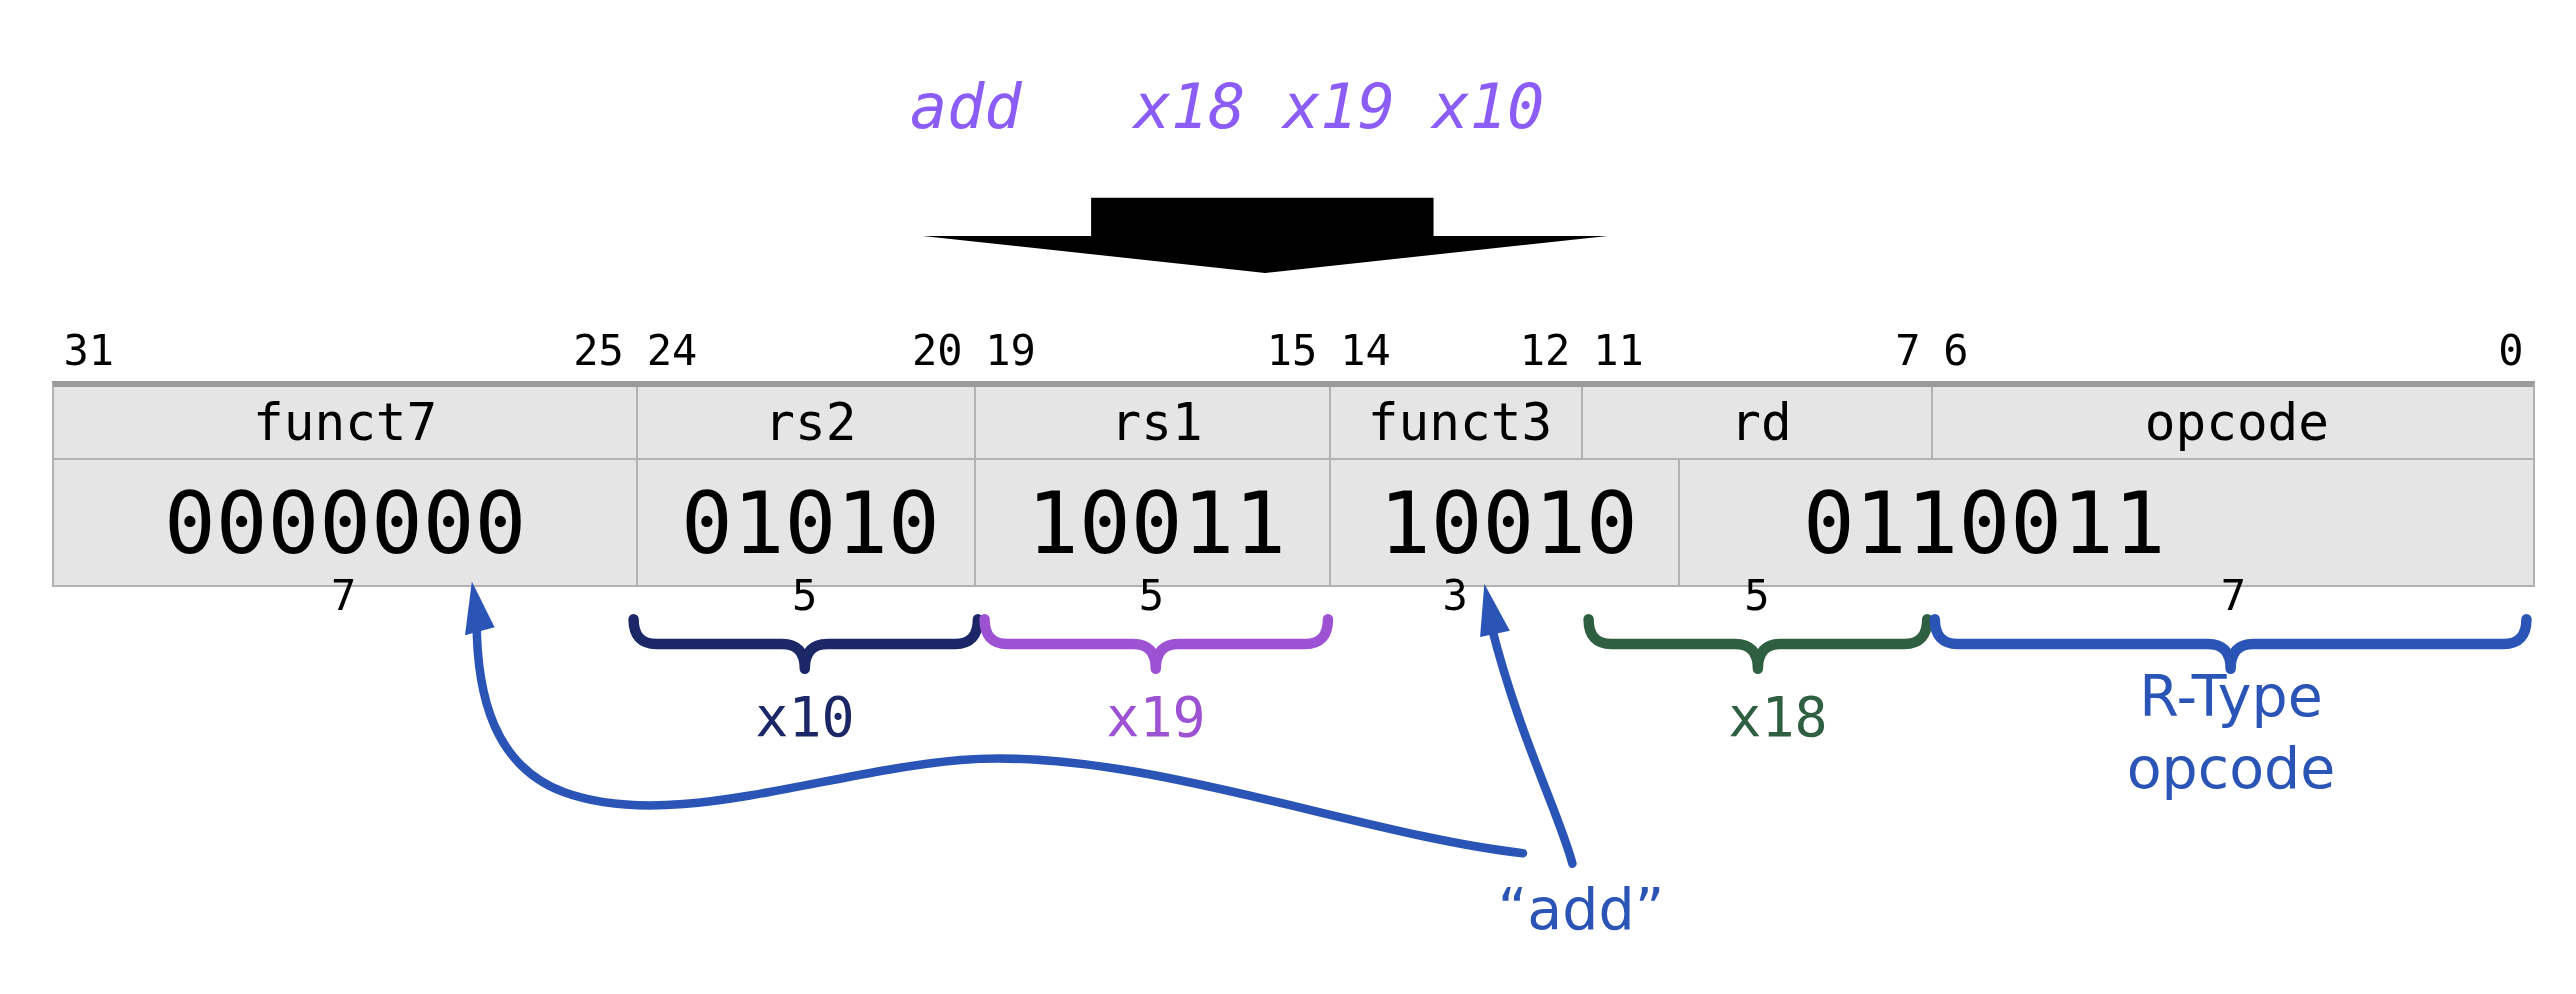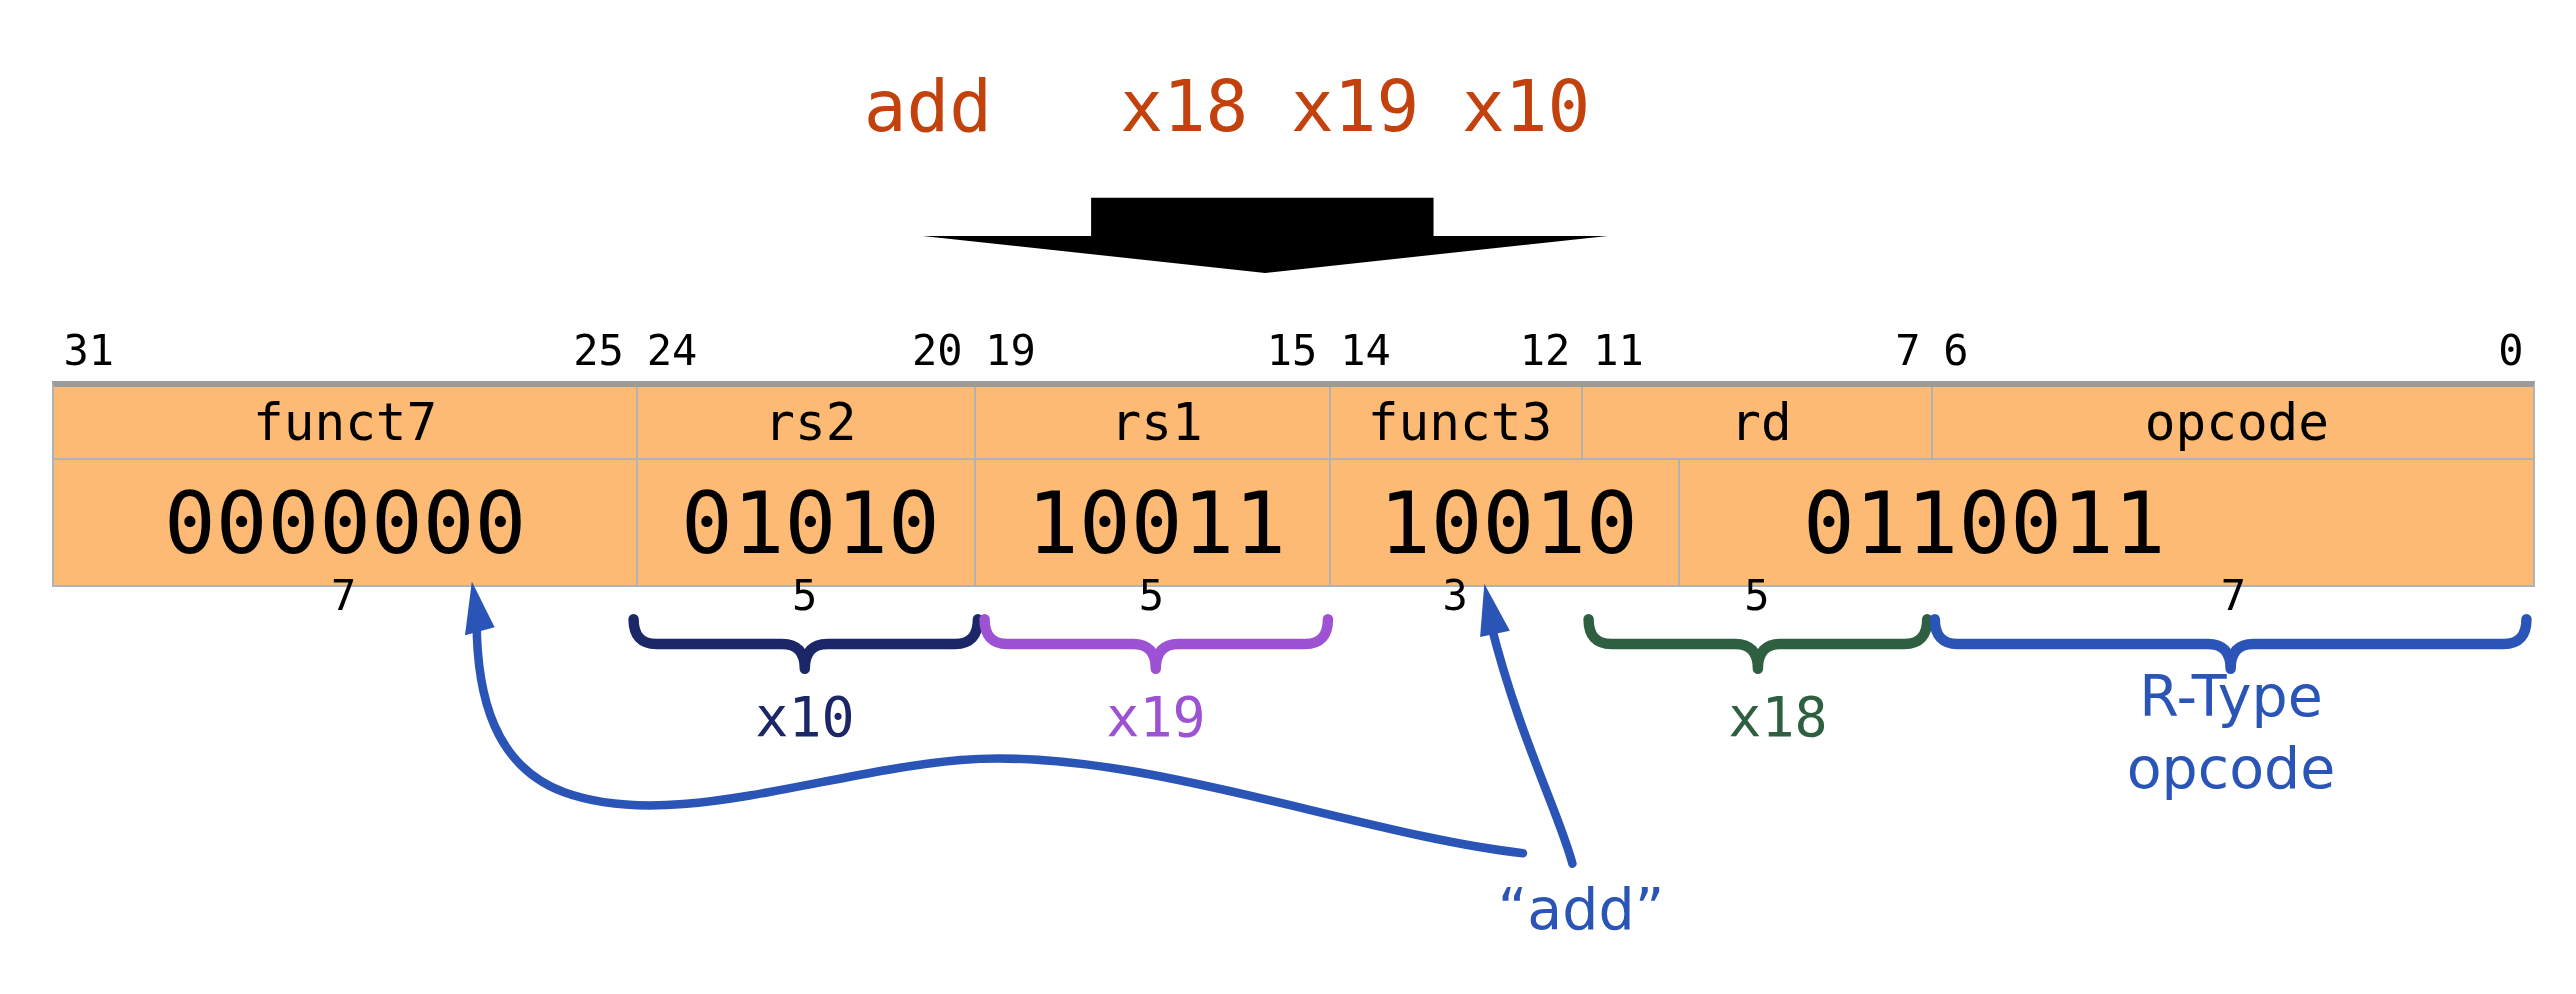--- a/index.html
+++ b/index.html
@@ -11,23 +11,24 @@
     font-family:"DejaVu Sans", sans-serif;
     color:#000;
   }
   .mono{font-family:"DejaVu Sans Mono", monospace;}
   .sans{font-family:"DejaVu Sans", sans-serif;}
 
   
   .title{
     position:absolute;top:59px;left:0;width:2454px;
     text-align:center;
-    font-size:71px;line-height:95px;
+    font-size:62px;line-height:95px;
     white-space:pre;
-    color:#c2410c;
+    color:#8b5cf6;
+    font-style:italic;
   }
 
   
   .overlay{position:absolute;left:0;top:0;width:2576px;height:994px;pointer-events:none;z-index:3;}
   .stroke-navy{stroke:var(--navy,#1b2766);}
   .stroke-purple{stroke:var(--purple,#9d52d4);}
   .stroke-green{stroke:var(--green,#2f5f41);}
   .stroke-blue{stroke:var(--blue,#2a55b7);}
   .fill-blue{fill:var(--blue,#2a55b7);}
   .brace{fill:none;stroke-width:11;stroke-linecap:round;stroke-linejoin:round;}
@@ -47,21 +48,21 @@
   .c3{width:10.19%;}
   .c4{width:14.10%;}
   .c5{width:24.29%;}
 
   
   .table{
     position:absolute;left:52px;top:381px;width:2483px;
     box-sizing:border-box;
     border:2.9px solid var(--border,#b2b2b2);
     border-top:6.7px solid var(--border_top,#9b9b9b);
-    background:#fdba74;
+    background:#e5e5e5;
   }
   .trow{display:flex;width:100%;}
   .trow.head{height:71px;border-bottom:2.9px solid var(--border,#b2b2b2);}
   .trow.vals{height:125px;}
   .cell{
     display:flex;align-items:center;justify-content:center;
     box-sizing:border-box;
   }
   .cell + .cell{border-left:2.9px solid var(--border,#b2b2b2);padding-left:8px;}
   .trow.head .cell{font-size:51px;}

